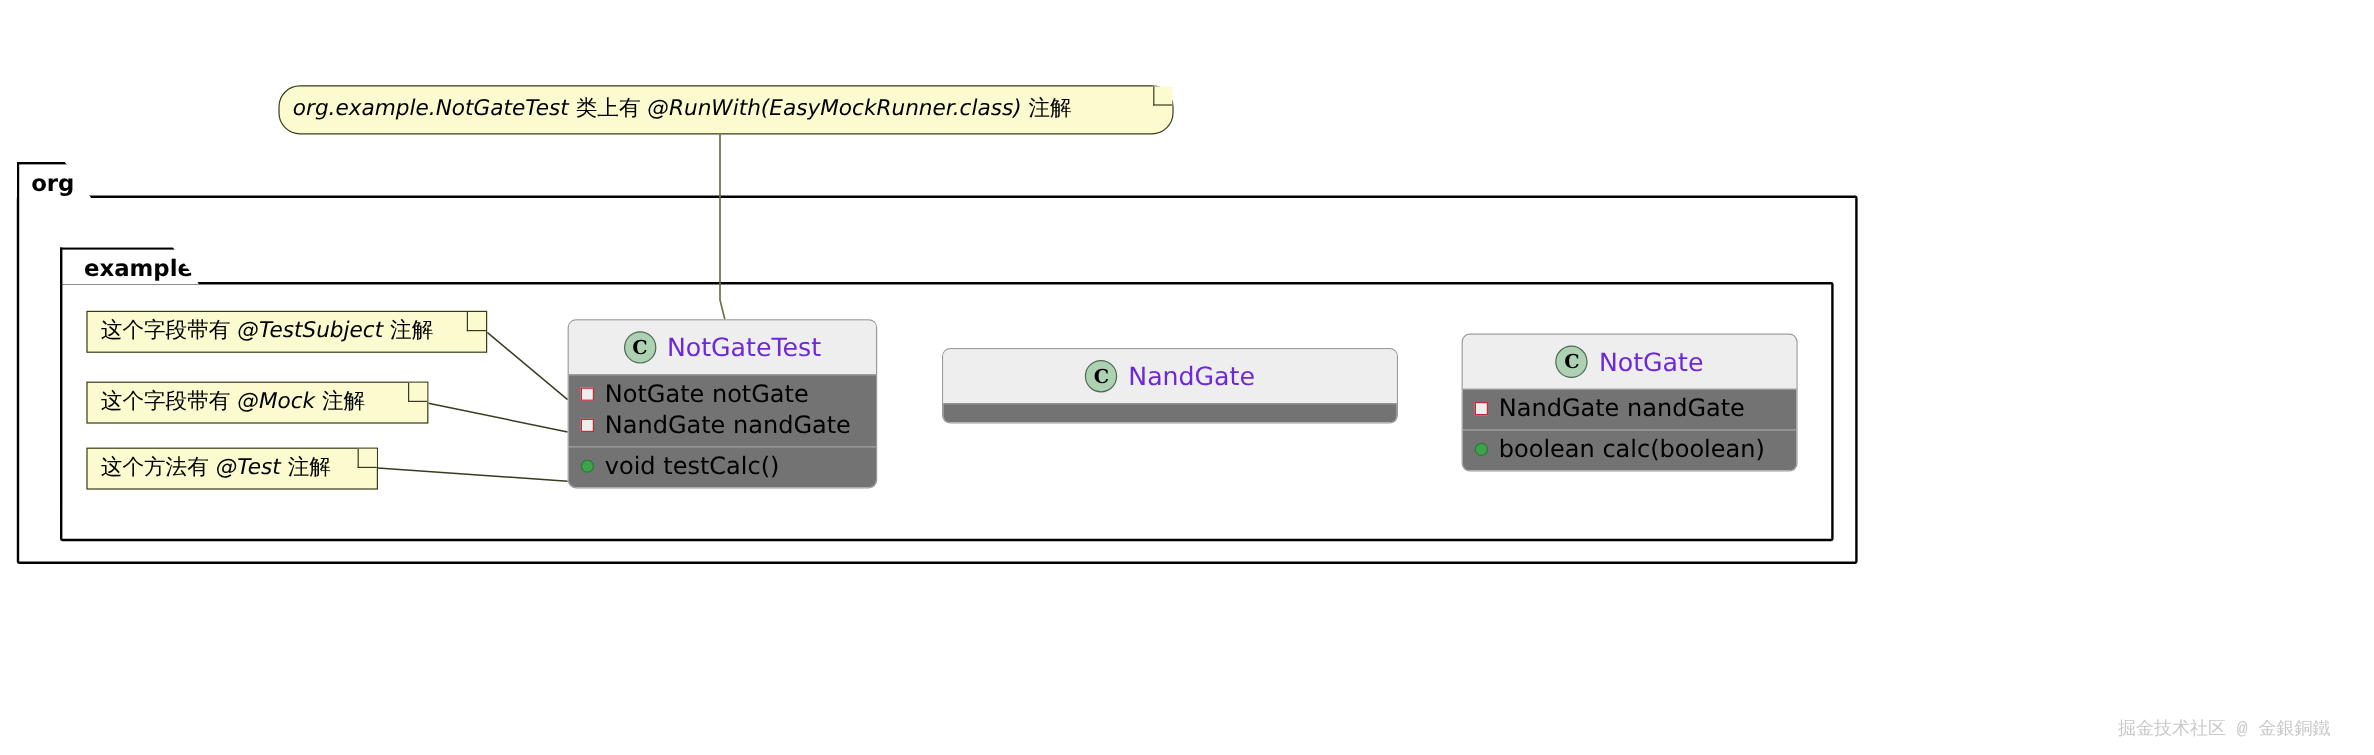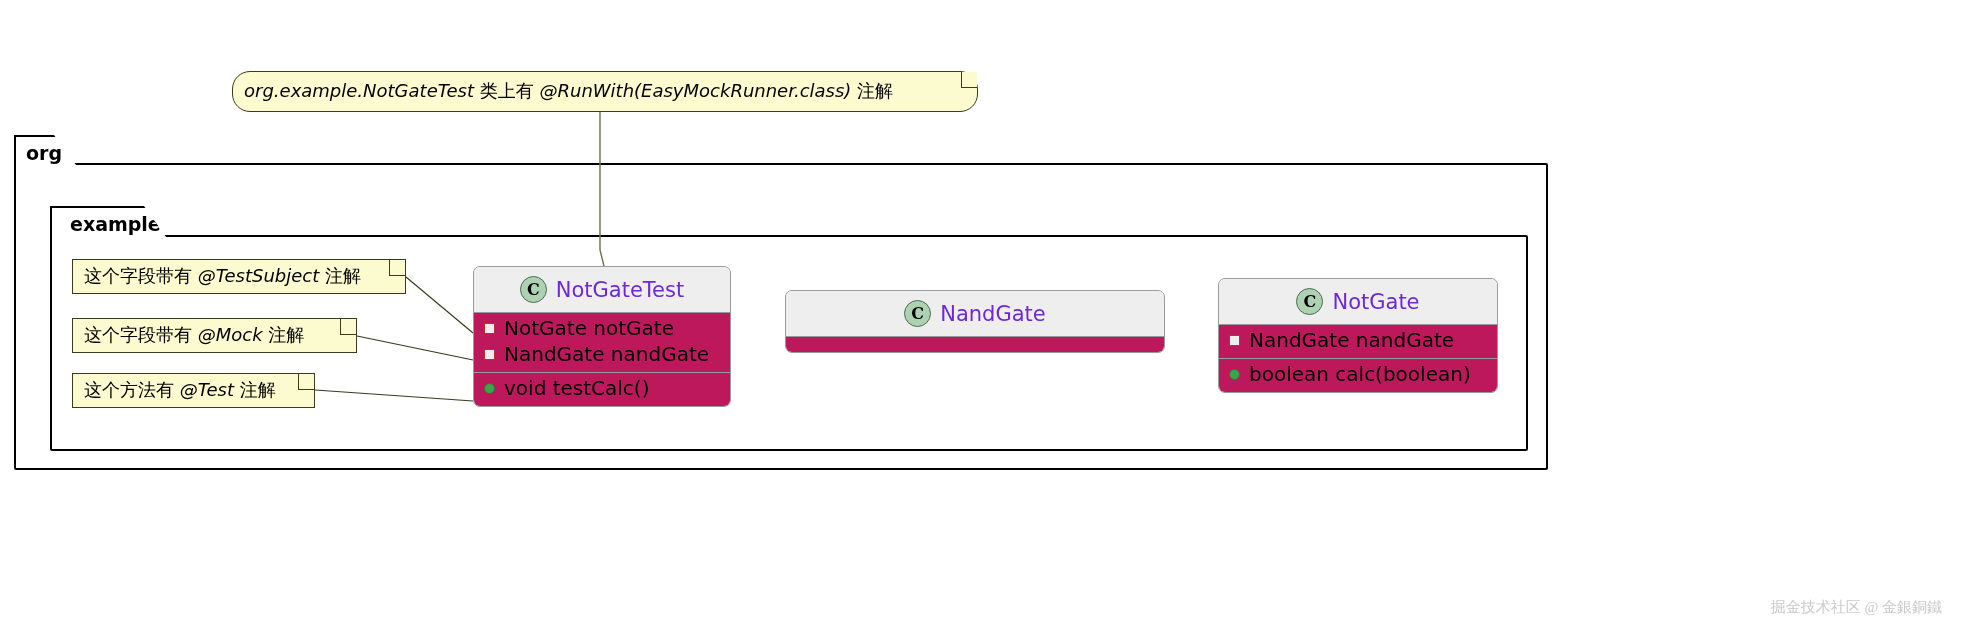--- a/index.html
+++ b/index.html
@@ -123,21 +123,21 @@
     line-height: 1;
   }
   .class-name {
     font-size: 21px;
     color: #6d28d9;
     white-space: nowrap;
   }
   .compartment {
     border-top: 1.3px solid #9a9a9a;
     padding: 3px 10px 4px 10px;
-    background: #be185d;
+    background: #737373;
   }
   .compartment.empty {
     padding: 4px 10px;
     min-height: 7px;
   }
   .member {
     display: flex;
     align-items: center;
     gap: 9px;
     font-size: 20px;
@@ -211,21 +211,21 @@
   }
 
   
   .watermark {
     position: absolute;
     right: 36px;
     bottom: 12px;
     font-size: 15px;
     color: #c9c9c9;
     white-space: nowrap;
-    font-family: Liberation Serif, serif;
+    font-family: Liberation Mono, monospace;
   }
 </style>
 </head>
 <body>
 
 <div id="stage">
 
 
   <div class="pkg" id="pkg-org"></div>
   <div class="pkg-tab slanted" id="pkg-org-tab">

